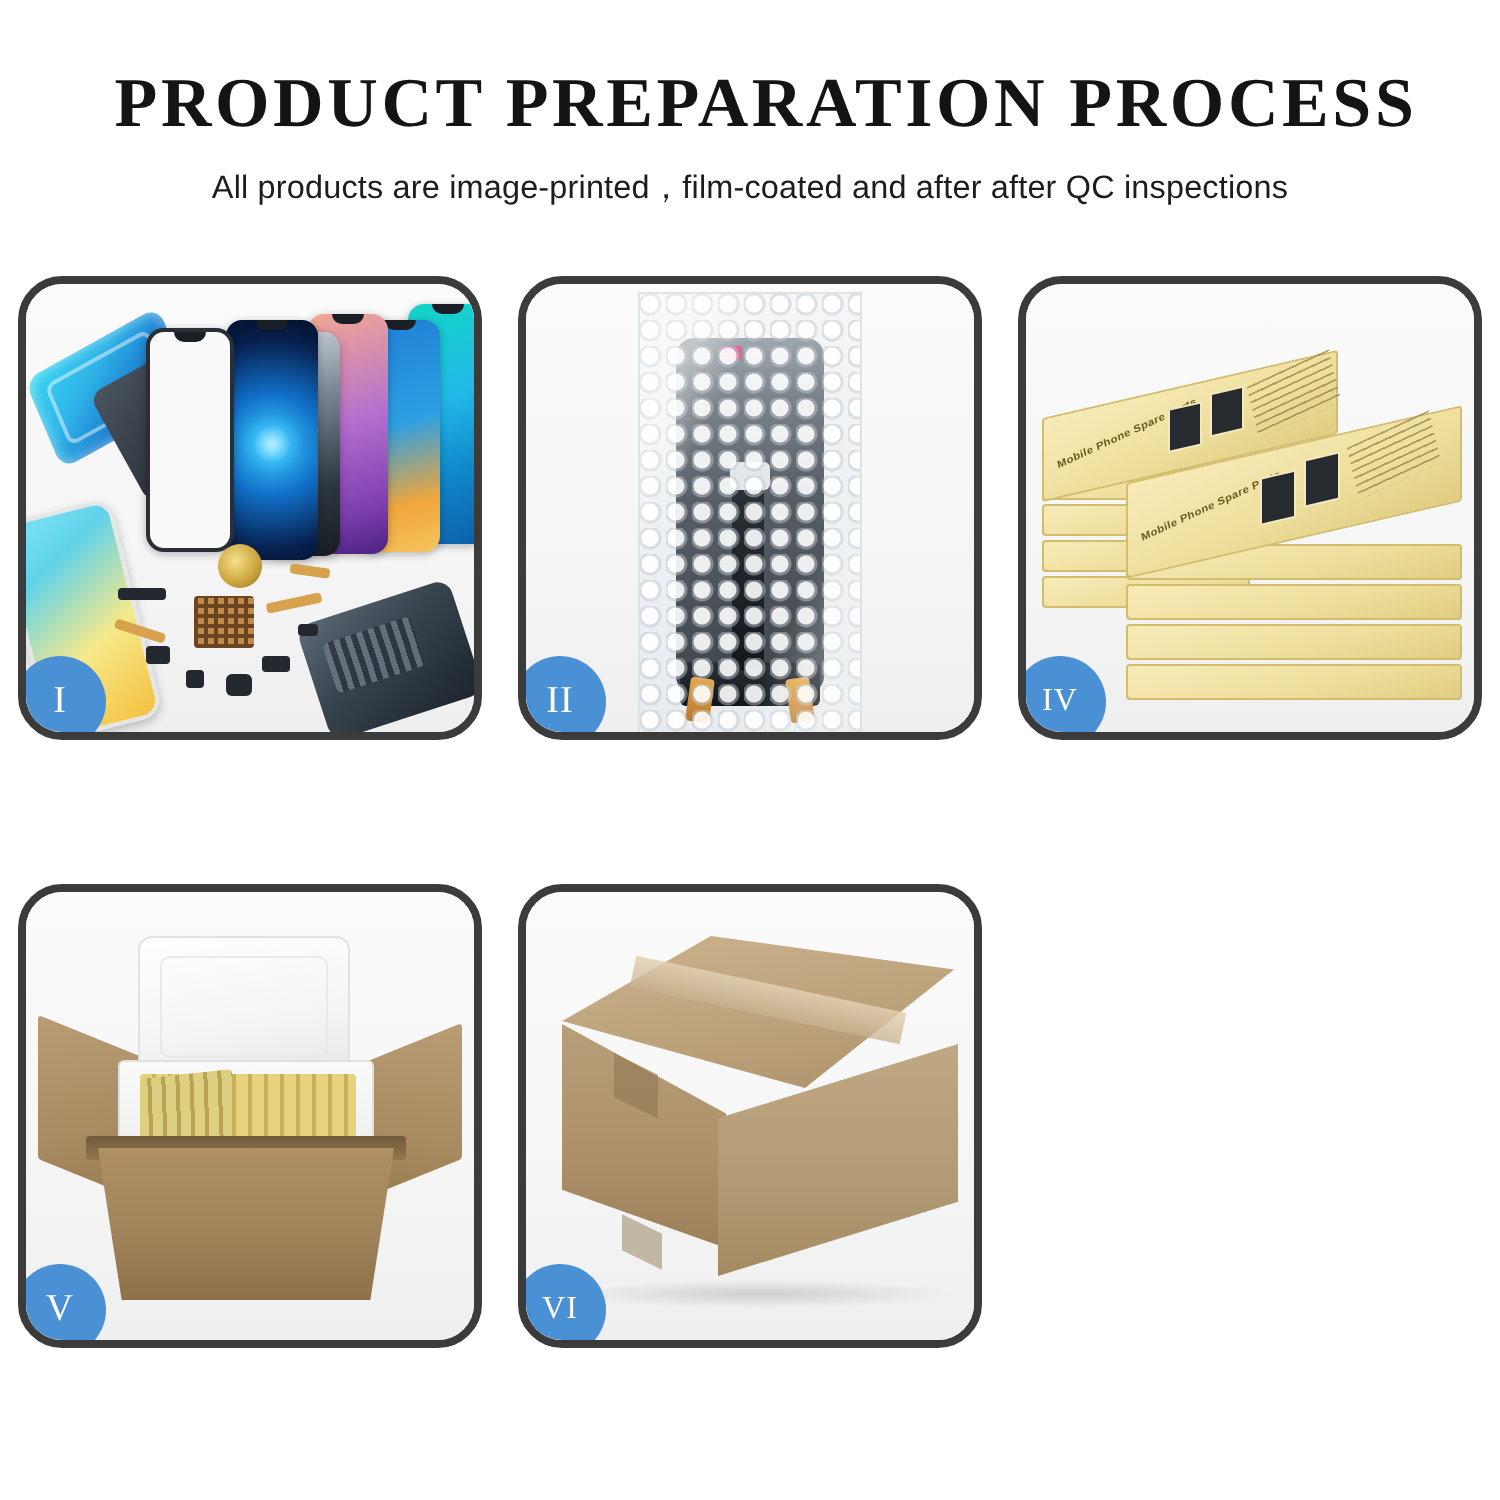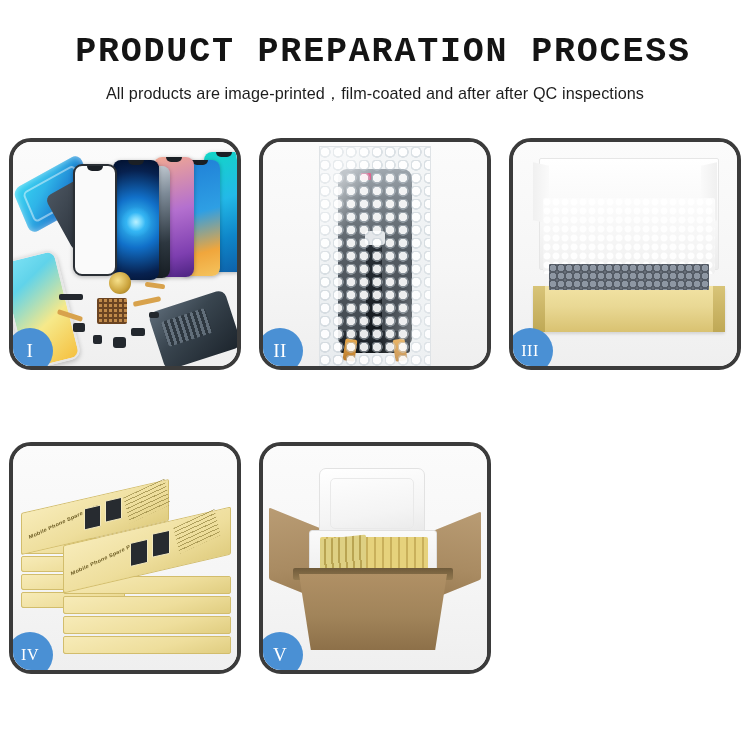--- a/index.html
+++ b/index.html
@@ -24,21 +24,21 @@
     width: 100%;
     padding-top: 34px;
     text-align: center;
   }
   .page-title {
     font-size: 35px;
     font-weight: bold;
     color: #141414;
     letter-spacing: 1.8px;
     line-height: 1.05;
-    font-family: Liberation Mono, monospace;
+    font-family: Liberation Serif, serif;
     white-space: nowrap;
     margin-left: 16px;
   }
   .page-subtitle {
     margin-top: 12px;
     font-size: 16.2px;
     font-weight: normal;
     color: #1d1d1d;
     letter-spacing: 0.1px;
     white-space: nowrap;
@@ -519,34 +519,20 @@
           <div class="p2-tabL"></div>
           <div class="p2-tabR"></div>
           <div class="p2-pink"></div>
           <div class="p2-bubbles"></div>
           <div class="p2-sheen"></div>
         </div>
       </div>
       <div class="badge">II</div>
     </div>
 
-    <div class="panel">
-      <div class="panel-stage">
-        <div class="p3-lid"></div>
-        <div class="p3-lidflapL"></div>
-        <div class="p3-lidflapR"></div>
-        <div class="p3-foam"></div>
-        <div class="p3-tray">
-          <div class="p3-trayinner"></div>
-          <div class="p3-trayfrontL"></div>
-          <div class="p3-trayfrontR"></div>
-        </div>
-      </div>
-      <div class="badge wide">III</div>
-    </div>
 
     <div class="panel">
       <div class="panel-stage">
         <div class="p4-stack">
 
           <div class="sbox" style="left:0;   top:122px; width:104px; height:16px;">
               <div class="lid"></div>
             </div>
           <div class="sbox" style="left:0;   top:104px; width:104px; height:16px;">
               <div class="lid"></div>
@@ -600,15 +586,27 @@
         <div class="p5-foambody">
           <div class="p5-contents"></div>
           <div class="p5-contents2"></div>
         </div>
         <div class="p5-rim"></div>
         <div class="p5-front"></div>
       </div>
       <div class="badge">V</div>
     </div>
 
+    <div class="panel">
+      <div class="panel-stage">
+        <div class="p6-top"></div>
+        <div class="p6-left"></div>
+        <div class="p6-right"></div>
+        <div class="p6-tape"></div>
+        <div class="p6-tab1"></div>
+        <div class="p6-tab2"></div>
+        <div class="p6-shadow"></div>
+      </div>
+      <div class="badge wide">VI</div>
+    </div>
 
   </div>
 </div>
 
 </body></html>

